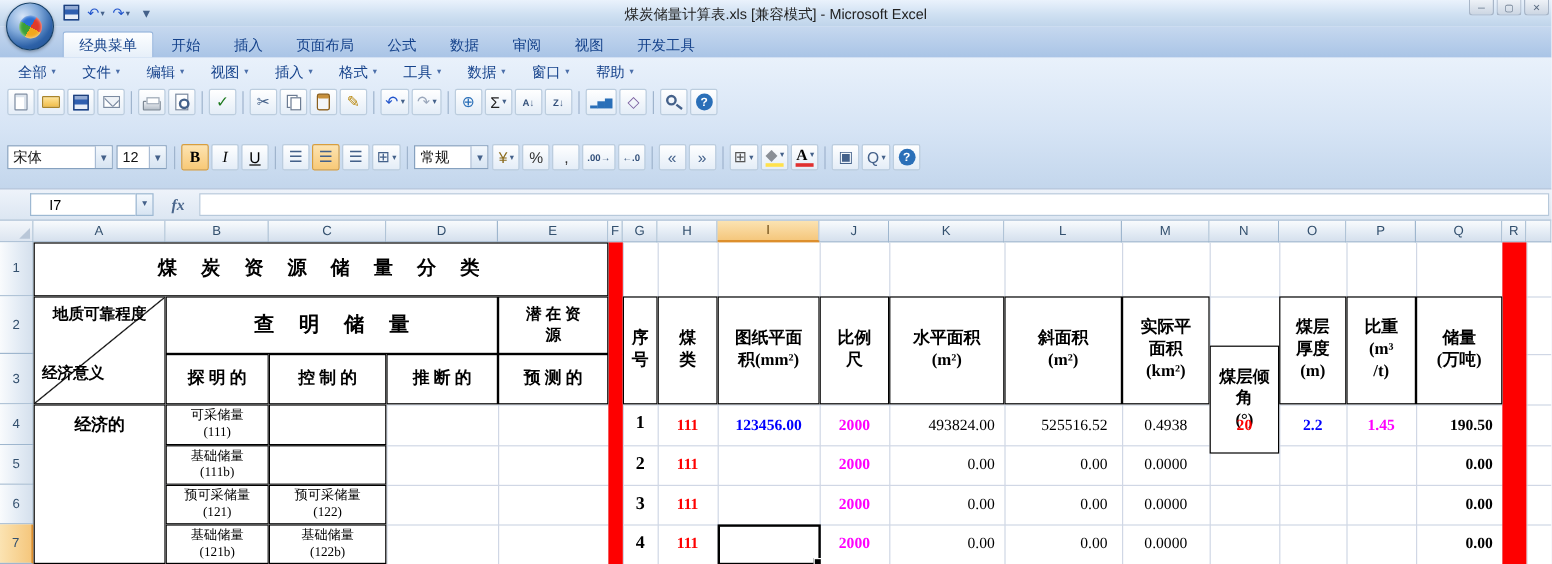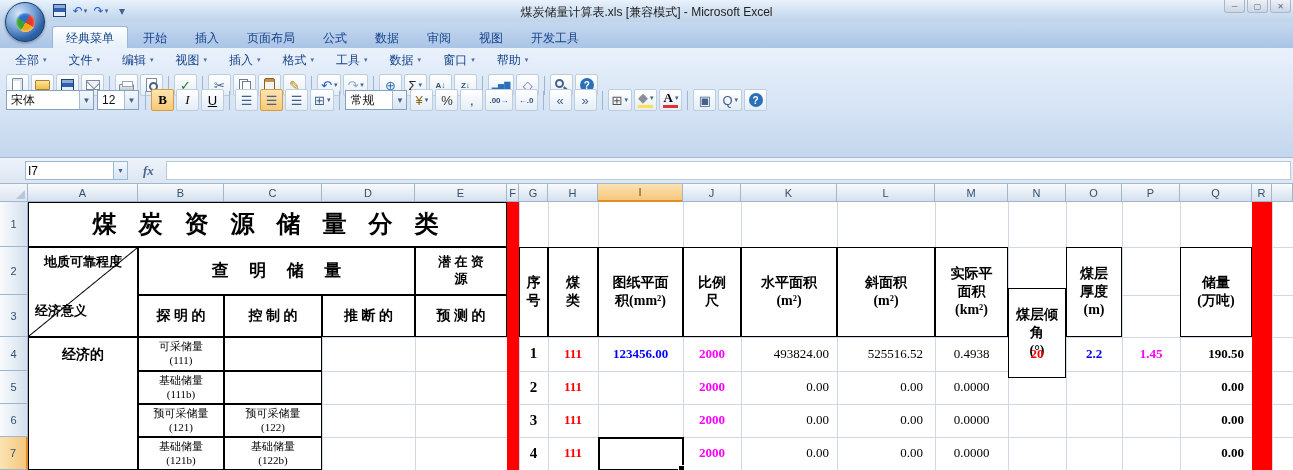--- a/index.html
+++ b/index.html
@@ -19,21 +19,21 @@
 
 #tabsrow{position:absolute;left:0;top:22px;width:100%;height:26px;background:linear-gradient(#c6d8ef,#a9c4e6);display:flex;align-items:flex-end;padding-left:52px}
 .tab{height:22px;padding:4px 13px 0;font-size:12px;color:#15428b;border-radius:3px 3px 0 0;margin-right:2px;white-space:nowrap}
 .tab.active{background:linear-gradient(#fdfeff,#e6eff9);border:1px solid #98b6dc;border-bottom:none;padding-top:3px}
 
 #ribbonbody{position:absolute;left:0;top:48px;width:100%;height:110px;background:linear-gradient(#e9f1fb,#d6e4f5 55%,#c3d6ec);border-bottom:1px solid #a4b8d2}
 #menurow{position:absolute;left:4px;top:2px;height:20px;display:flex;align-items:center}
 .mitem{display:flex;align-items:center;gap:4px;padding:2px 11px;font-size:12px;color:#15428b;white-space:nowrap}
 .mcaret{font-size:7px;color:#4a6ea9}
 #tb1,#tb2{position:absolute;left:6px;height:24px;display:flex;align-items:center}
-#tb1{top:25px}#tb2{top:40px}
+#tb1{top:25px}#tb2{top:71px}
 .tbtn{min-width:23px;height:22px;border:1px solid #bccdde;border-radius:2px;background:linear-gradient(#ffffff,#e4edf7);display:flex;align-items:center;justify-content:center;margin-right:2px;position:relative;font-size:13px;padding:0 3px}
 .tbtn.act{background:linear-gradient(#fde4b2,#f8c977);border-color:#d99e3c}
 .car{font-size:7px;color:#44618a;margin-left:2px}
 .tsep{width:1px;height:19px;background:#9fb4cd;margin:0 5px 0 3px}
 .combo{height:20px;border:1px solid #86a1bf;background:#fff;display:flex;align-items:center;font-size:12px;padding-left:4px;margin-right:3px;color:#111}
 .combo .ccar{margin-left:auto;align-self:stretch;width:14px;background:linear-gradient(#f3f8fd,#d7e4f2);border-left:1px solid #a9bcd4;display:flex;align-items:center;justify-content:center;font-size:8px;color:#44618a}
 .cbar{position:absolute;left:3px;right:3px;bottom:2px;height:3px}
 .badge{width:14px;height:14px;border-radius:50%;background:#2a6fb8;color:#fff;font-size:10px;font-weight:bold;display:flex;align-items:center;justify-content:center}
 .gsm{font-size:8px;font-weight:bold;letter-spacing:0}
 
@@ -46,39 +46,39 @@
 .ic-mail{width:14px;height:10px;background:#fff;border:1px solid #7b8aa0;overflow:hidden}
 .ic-mail::before{content:"";position:absolute;left:1px;top:-6px;width:10px;height:10px;transform:rotate(45deg);border:1px solid #7b8aa0;background:#eef2f7}
 .ic-copy{width:9px;height:11px;border:1px solid #6b7b92;background:#fff;margin:2px 0 0 4px;box-shadow:-3px -2px 0 -1px #fff,-3px -2px 0 0 #6b7b92}
 .ic-clip{width:11px;height:14px;background:#c8913d;border:1px solid #8a5f1e;border-radius:2px;box-shadow:inset 0 -9px 0 #f3f5f8}
 .ic-glass{width:9px;height:9px;border:2px solid #44618a;border-radius:50%;margin:-4px 4px 0 0}
 .ic-glass::after{content:"";position:absolute;left:6px;top:7px;width:6px;height:2px;background:#44618a;transform:rotate(38deg)}
 .ic-pagemag{width:11px;height:14px;background:#fff;border:1px solid #7b8aa0}
 .ic-pagemag::after{content:"";position:absolute;left:2px;top:3px;width:5px;height:5px;border:2px solid #44618a;border-radius:50%}
 
 #fbar{position:absolute;left:0;top:158px;width:100%;height:26px;background:linear-gradient(#eef3fa,#dce6f2);border-bottom:1px solid #9eb6ce}
-#namebox{position:absolute;left:25px;top:3px;width:88px;height:19px;background:#fff;border:1px solid #9db8d2;border-right:none;font-size:12px;display:flex;align-items:center;padding-left:2px;color:#000}
+#namebox{position:absolute;left:25px;top:3px;width:88px;height:19px;background:#fff;border:1px solid #9db8d2;border-right:none;font-size:12px;display:flex;align-items:center;padding-left:15px;color:#000}
 #nbcaret{position:absolute;left:113px;top:3px;width:15px;height:19px;background:linear-gradient(#f3f8fd,#d7e4f2);border:1px solid #9db8d2;display:flex;align-items:center;justify-content:center;font-size:7px;color:#44618a}
 #fxlab{position:absolute;left:143px;top:5px;font-family:"Liberation Serif",serif;font-style:italic;font-weight:bold;font-size:13px;color:#4a668c}
 #finput{position:absolute;left:166px;top:3px;right:2px;height:19px;background:#fff;border:1px solid #b7c9db}
 
 #sheet{position:absolute;left:0;top:184px;width:1293px;height:286px;background:#fff;overflow:hidden;font-family:"Liberation Serif","DejaVu Serif",serif}
 .colhdr{position:absolute;top:0;height:18px;background:linear-gradient(#f9fbfd,#e4ecf5 55%,#d5e0ed);border-right:1px solid #9eb6ce;border-bottom:1px solid #9eb6ce;font-size:11px;color:#33506e;display:flex;align-items:center;justify-content:center;font-family:"Liberation Sans",sans-serif}
 .colhdr.sel{background:linear-gradient(#fbe3b2,#f5c77d);border-bottom:2px solid #dd8f2d;color:#6b4a14}
 .rowhdr{position:absolute;left:0;width:28px;background:linear-gradient(90deg,#f9fbfd,#e4ecf5 55%,#d5e0ed);border-right:1px solid #9eb6ce;border-bottom:1px solid #9eb6ce;font-size:11px;color:#33506e;display:flex;align-items:center;justify-content:center;font-family:"Liberation Sans",sans-serif}
 .rowhdr.sel{background:linear-gradient(90deg,#fbe3b2,#f5c77d);border-right:2px solid #dd8f2d}
 #corner{position:absolute;left:0;top:0;width:28px;height:18px;background:linear-gradient(#f4f7fb,#dce5f0);border-right:1px solid #9eb6ce;border-bottom:1px solid #9eb6ce}
 #corner::after{content:"";position:absolute;right:2px;bottom:2px;border-left:9px solid transparent;border-bottom:9px solid #b9c7d8}
 .vline{position:absolute;width:1px;background:#d0d7e5}
 .hline{position:absolute;height:1px;background:#d0d7e5}
 .redband{position:absolute;background:#fe0000}
 .cell{position:absolute;display:flex;align-items:center;justify-content:center;white-space:pre-wrap;text-align:center;color:#000;line-height:1.3}
 .bcell{border:1px solid #000;background:#fff}
 .diagbg{background-color:#fff;background-image:linear-gradient(to bottom right,rgba(0,0,0,0) calc(50% - 1px),#000 50%,rgba(0,0,0,0) calc(50% + 1px))}
-.t-main{font-size:24px;font-weight:bold;letter-spacing:4px;word-spacing:8px}
+.t-main{font-size:16px;font-weight:bold;letter-spacing:4px;word-spacing:8px}
 .t-sub{font-size:17px;font-weight:bold;word-spacing:6px}
 .t-sub2{font-size:13px;font-weight:bold}
 .t-col{font-size:14px;font-weight:bold}
 .t-eco{font-size:14px;font-weight:bold;align-items:flex-start;padding-top:8px}
 .t-small{font-size:11px;line-height:1.25}
 .t-hdr{font-size:14px;font-weight:bold;line-height:1.3}
 .diag-top{position:absolute;left:2px;right:2px;top:6px;text-align:center;font-size:13px;font-weight:bold}
 .diag-bot{position:absolute;left:6px;bottom:16px;font-size:13px;font-weight:bold}
 .rt-big{font-size:24px;font-weight:bold;letter-spacing:4px;word-spacing:8px}
 .rt-note{font-size:12px;font-weight:bold;color:#fe0000;margin-left:10px}
@@ -438,20 +438,23 @@
 (m²)</div>
       <div class="cell bcell t-hdr" style="left: 935px; top: 63px; width: 73px; height: 90px;">实际平
 面积
 (km²)</div>
       <div class="cell bcell t-hdr" style="left: 1008px; top: 63px; width: 58px; height: 90px; margin-top: 41px;">煤层倾
 角
 (°)</div>
       <div class="cell bcell t-hdr" style="left: 1066px; top: 63px; width: 56px; height: 90px;">煤层
 厚度
 (m)</div>
+      <div class="cell bcell t-hdr" style="left: 1122px; top: 63px; width: 58px; height: 90px;">比重
+(m³
+/t)</div>
       <div class="cell bcell t-hdr" style="left: 1180px; top: 63px; width: 72px; height: 90px;">储量
 (万吨)</div>
       <div class="cell dcell v-no" style="left: 519px; top: 153px; width: 29px; height: 34px;">1</div>
       <div class="cell dcell v-red" style="left: 548px; top: 153px; width: 50px; height: 34px;">111</div>
       <div class="cell dcell v-blue" style="left: 598px; top: 153px; width: 85px; height: 34px;">123456.00</div>
       <div class="cell dcell v-mag" style="left: 683px; top: 153px; width: 58px; height: 34px;">2000</div>
       <div class="cell dcell " style="left: 741px; top: 153px; width: 96px; height: 34px; justify-content: flex-end; padding-right: 8px;">493824.00</div>
       <div class="cell dcell " style="left: 837px; top: 153px; width: 98px; height: 34px; justify-content: flex-end; padding-right: 12px;">525516.52</div>
       <div class="cell dcell " style="left: 935px; top: 153px; width: 73px; height: 34px;">0.4938</div>
       <div class="cell dcell v-red" style="left: 1008px; top: 153px; width: 58px; height: 34px;">20</div>

